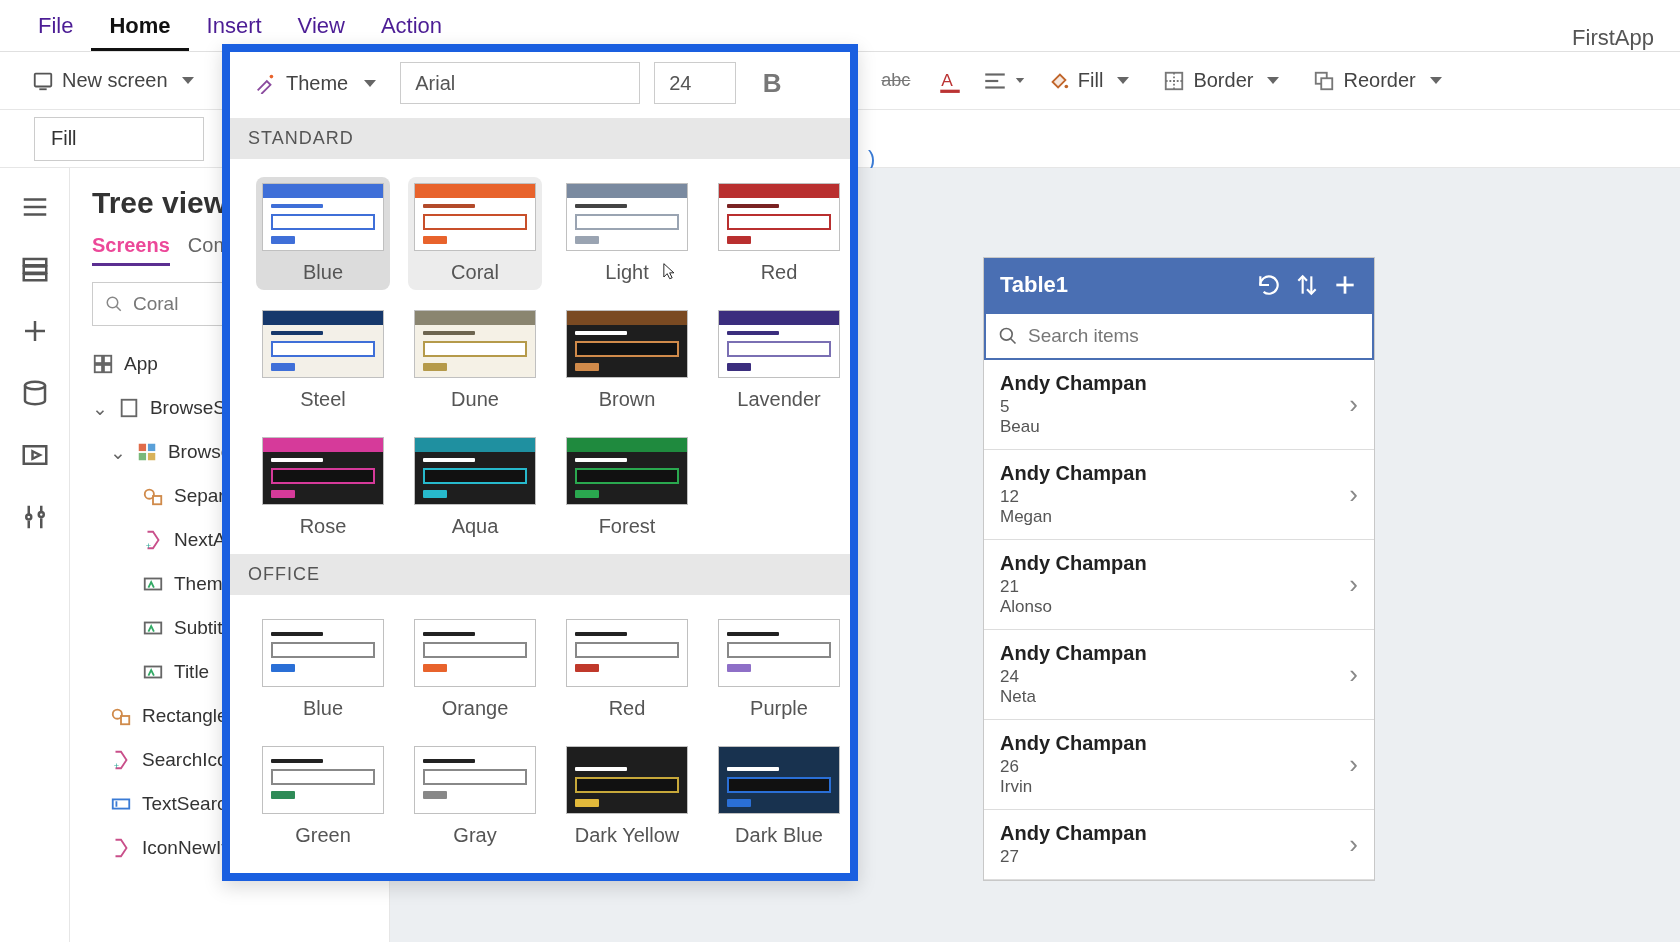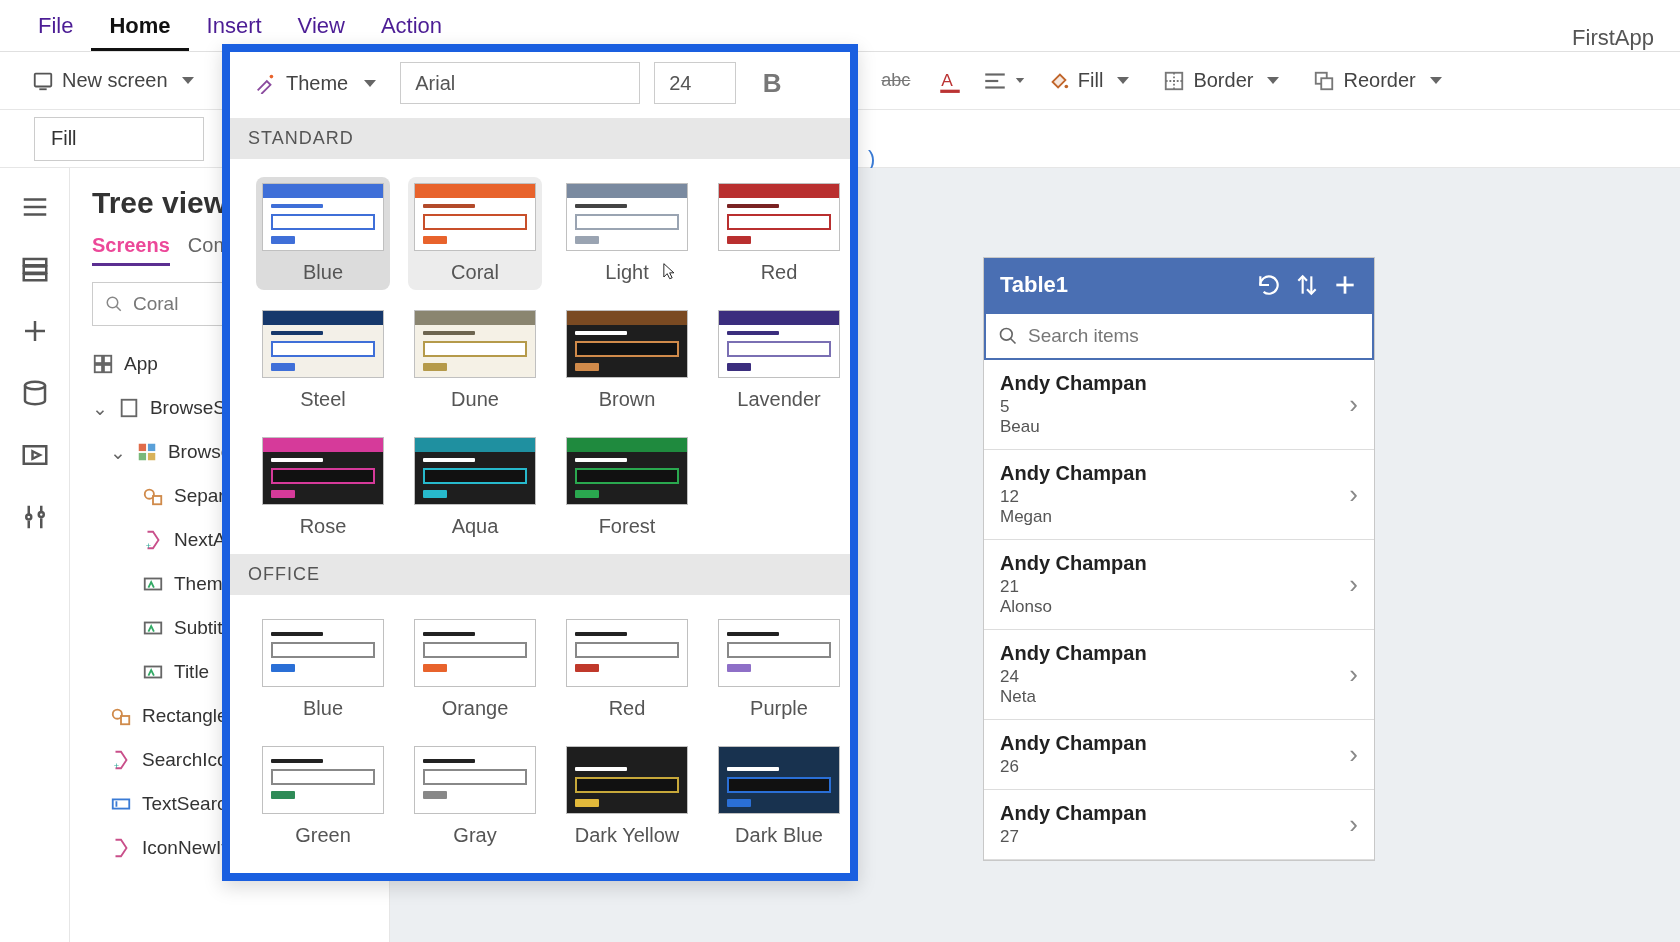--- a/index.html
+++ b/index.html
@@ -361,20 +361,21 @@
       <div class="pname">Andy Champan</div>
       <div class="pnum">24</div>
       <div class="psub">Neta</div>
     </div>
     <div class="chev">›</div>
   </div>
   <div class="pitem">
     <div class="pmain">
       <div class="pname">Andy Champan</div>
       <div class="pnum">26</div>
+      <div class="psub">Irvin</div>
     </div>
     <div class="chev">›</div>
   </div>
   <div class="pitem">
     <div class="pmain">
       <div class="pname">Andy Champan</div>
       <div class="pnum">27</div>
       <div class="psub"></div>
     </div>
     <div class="chev">›</div>

